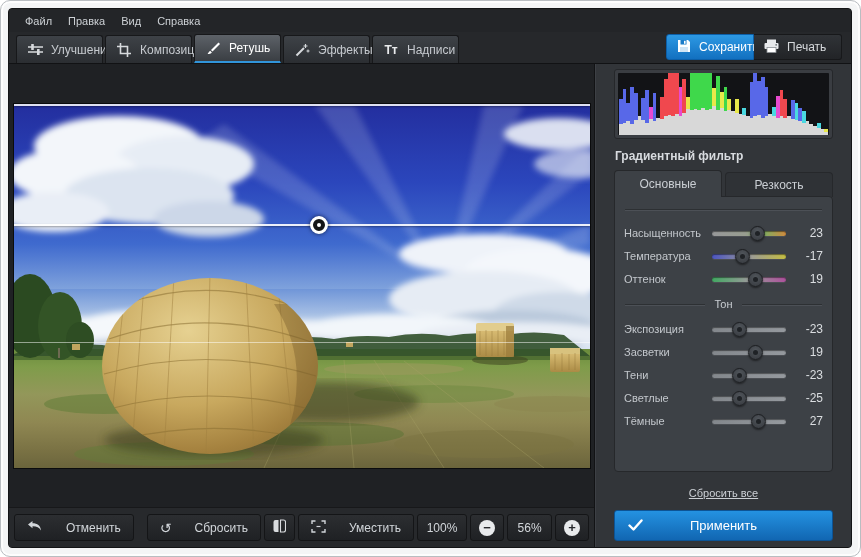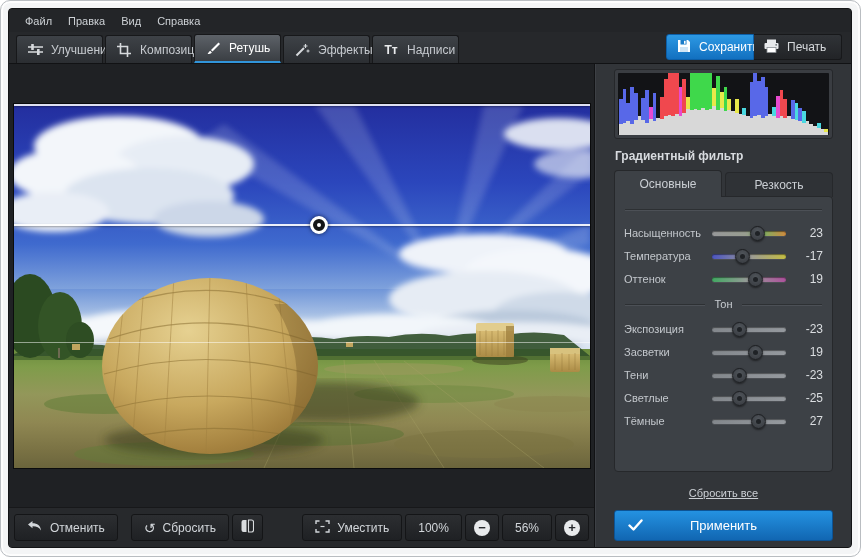--- a/index.html
+++ b/index.html
@@ -39,21 +39,21 @@
   .gline-top    { top:0;     height:2px; background:rgba(255,255,255,.85); box-shadow:0 1px 2px rgba(0,0,0,.35); }
   .gline-center { top:120px; height:2px; background:rgba(255,255,255,.9);  box-shadow:0 1px 2px rgba(0,0,0,.35); }
   .gline-bottom { top:238px; height:1px; background:rgba(255,255,255,.5); }
   .ghandle { position:absolute; left:296px; top:112px; width:18px; height:18px; border-radius:50%;
              background:#141517; border:3px solid #ffffff; box-shadow:0 0 4px rgba(0,0,0,.6); }
   .ghandle::after { content:''; position:absolute; left:4px; top:4px; width:4px; height:4px; border-radius:50%; background:#fff; }
 
   
   .bottombar { height:40px; flex:0 0 40px; background:#27292c; border-top:1px solid #17181a; display:flex; align-items:center; padding:0 2px 0 5px; }
   .tbtn { height:27px; background:linear-gradient(#2c2e31,#1f2124); border:1px solid #141517; border-radius:3px; color:#d2d6da;
-          font-size:12px; display:inline-flex; align-items:center; gap:7px; padding:0 12px; margin-right:3px; cursor:default; }
+          font-size:12px; display:inline-flex; align-items:center; gap:23px; padding:0 12px; margin-right:3px; cursor:default; }
   .tbtn.square { padding:0 8px; }
   .tbtn.disabled { color:#6b7075; }
   .tbtn .uarrow { font-size:14px; line-height:1; }
   .circle-glyph { width:16px; height:16px; border-radius:50%; background:#e8eaec; color:#26282b; font-size:13px; font-weight:bold;
                   display:flex; align-items:center; justify-content:center; line-height:1; }
   .zoom-val { min-width:44px; justify-content:center; }
   .ml-auto { margin-left:auto; }
 
   
   .rpanel { flex:1; background:#323539; border-left:1px solid #3d4045; display:flex; flex-direction:column; padding:4px 18px 6px; min-width:0; }

